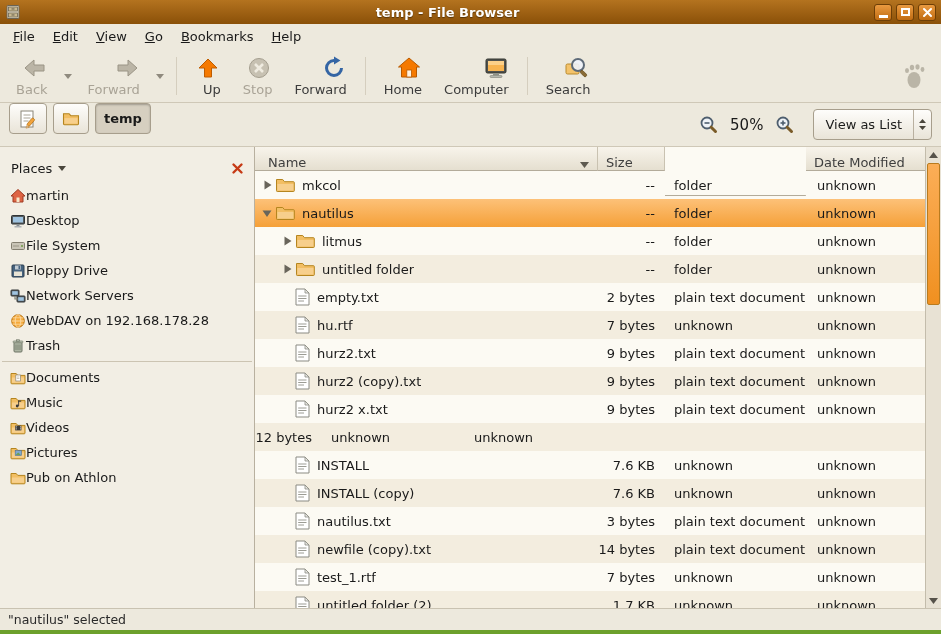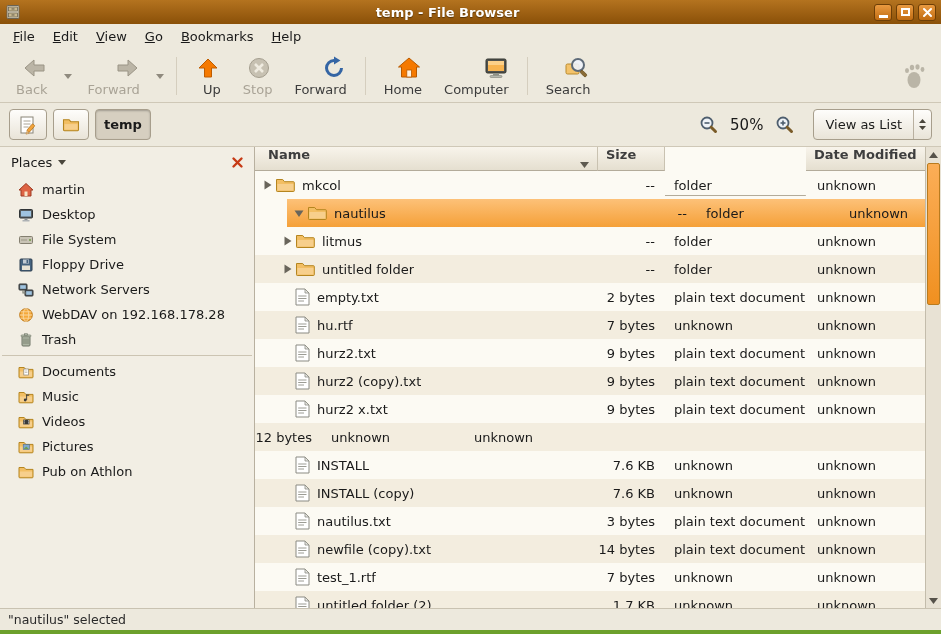--- a/index.html
+++ b/index.html
@@ -32,62 +32,62 @@
   .tool-item { display:flex; flex-direction:column; align-items:flex-end; justify-content:center;
     padding:2px 10px; gap:1px; border-radius:3px; }
   .tool-label { font-size:13px; color:#3C3C3C; white-space:nowrap; }
   .tool-item.disabled .tool-label { color:#A9A396; }
   .tool-drop { display:flex; align-items:center; padding:0 4px; }
   .tool-sep { width:1px; background:#D5CEBE; margin:5px 6px; flex:0 0 auto; }
   .toolbar-spacer { flex:1; }
   .throbber { display:flex; align-items:center; padding-right:8px; }
 
   
-  .locationbar { height:44px; flex:0 0 auto; display:flex; align-items:center; gap:6px;
+  .locationbar { height:44px; flex:0 0 auto; display:flex; gap:6px;
     padding:0 9px; background:#EDE9DD; border-bottom:1px solid #CFC8B7; }
   .loc-btn { height:31px; min-width:34px; display:flex; align-items:center; justify-content:center;
     gap:4px; border:1px solid #A79E8C; border-radius:4px; padding:0 8px; font-size:13px;
     background:linear-gradient(to bottom,#FEFDFB,#E9E4D8); }
   .loc-btn.pressed { background:#D6CFC0; box-shadow:inset 0 1px 2px rgba(0,0,0,.25); font-weight:bold; }
   .zoom-group { margin-left:auto; display:flex; align-items:center; gap:7px; }
   .zoom-btn { display:flex; align-items:center; padding:2px; background:none; border:none; }
   .zoom-level { font-size:15px; padding:0 3px; }
   .view-combo { height:31px; display:flex; align-items:stretch; border:1px solid #A79E8C; border-radius:4px;
     background:linear-gradient(to bottom,#FEFDFB,#E9E4D8); margin-left:10px; }
   .vc-label { display:flex; align-items:center; padding:0 11px; white-space:nowrap; }
   .vc-arrows { border-left:1px solid #B9B0A0; display:flex; align-items:center; padding:0 5px; }
 
   
   .main { flex:1; display:flex; min-height:0; }
 
   .sidebar { width:255px; flex:0 0 auto; background:#F2EEE4; border-right:1px solid #B8B09F;
     display:flex; flex-direction:column; }
-  .sidebar-header { height:30px; flex:0 0 auto; display:flex; align-items:center; gap:6px; padding:0 8px 0 11px; }
+  .sidebar-header { height:30px; flex:0 0 auto; display:flex; align-items:center; gap:6px; padding:0 8px 0 11px;margin-top:6px; }
   .places-selector { display:flex; align-items:center; gap:6px; }
   .sidebar-close { margin-left:auto; display:flex; align-items:center; padding:2px; }
-  .side-item { height:25px; display:flex; align-items:center; gap:8px; padding:0 18px; white-space:nowrap; }
+  .side-item { height:25px; display:flex; align-items:center; padding:0 10px; white-space:nowrap; }
   .side-sep { height:1px; background:#CCC4B2; margin:3px 2px; }
 
   .listpane { flex:1; display:flex; min-width:0; background:#FCFAF3; }
   .listcols { flex:1; display:flex; flex-direction:column; min-width:0; overflow:hidden; }
   .list-header { height:24px; flex:0 0 auto; display:flex; }
   .hcell { background:linear-gradient(to bottom,#F8F4EB,#E5DFD0); border-right:1px solid #C9C2B1;
-    border-bottom:1px solid #B3AB9A; display:flex; align-items:flex-start; padding:0 8px;
-    color:#3E3E3E; position:relative; white-space:nowrap; overflow:hidden;font-weight:bold; }
+    border-bottom:1px solid #B3AB9A; display:flex; align-items:flex-end; padding:0 8px;
+    color:#3E3E3E; position:relative; white-space:nowrap; overflow:hidden; }
   .hcell.name { width:343px; padding-left:13px; }
   .hcell.size { width:67px; }
   .hcell.type { width:141px;margin-top:48px; }
   .hcell.date { flex:1; border-right:none; }
   .sort-arrow { position:absolute; right:8px; top:9px; }
 
   .list-rows { flex:1; overflow:hidden; background:#FCFAF3; }
   .lrow { height:28px; display:flex; align-items:center; white-space:nowrap; }
   .lrow.even { background:#FCFAF3; }
   .lrow.odd  { background:#F3EDDF; }
-  .lrow.selected { background:linear-gradient(to bottom,#FDC178,#F5A038);margin-left:32px; }
+  .lrow.selected { background:linear-gradient(to bottom,#FDC178,#F5A038); }
   .cell { display:flex; align-items:center; height:100%; overflow:hidden; }
   .cell.name { width:343px; }
   .cell.size { width:67px; justify-content:flex-end; padding-right:10px; }
   .cell.type { width:141px; padding-left:9px; }
   .cell.date { flex:1; padding-left:11px; }
   .indent { display:block; height:1px; flex:0 0 auto; }
   .expander { width:16px; flex:0 0 auto; display:flex; justify-content:center; }
   .row-icon { margin-right:7px; display:flex; flex:0 0 auto; }
   .row-label { overflow:hidden; text-overflow:ellipsis; }
 

